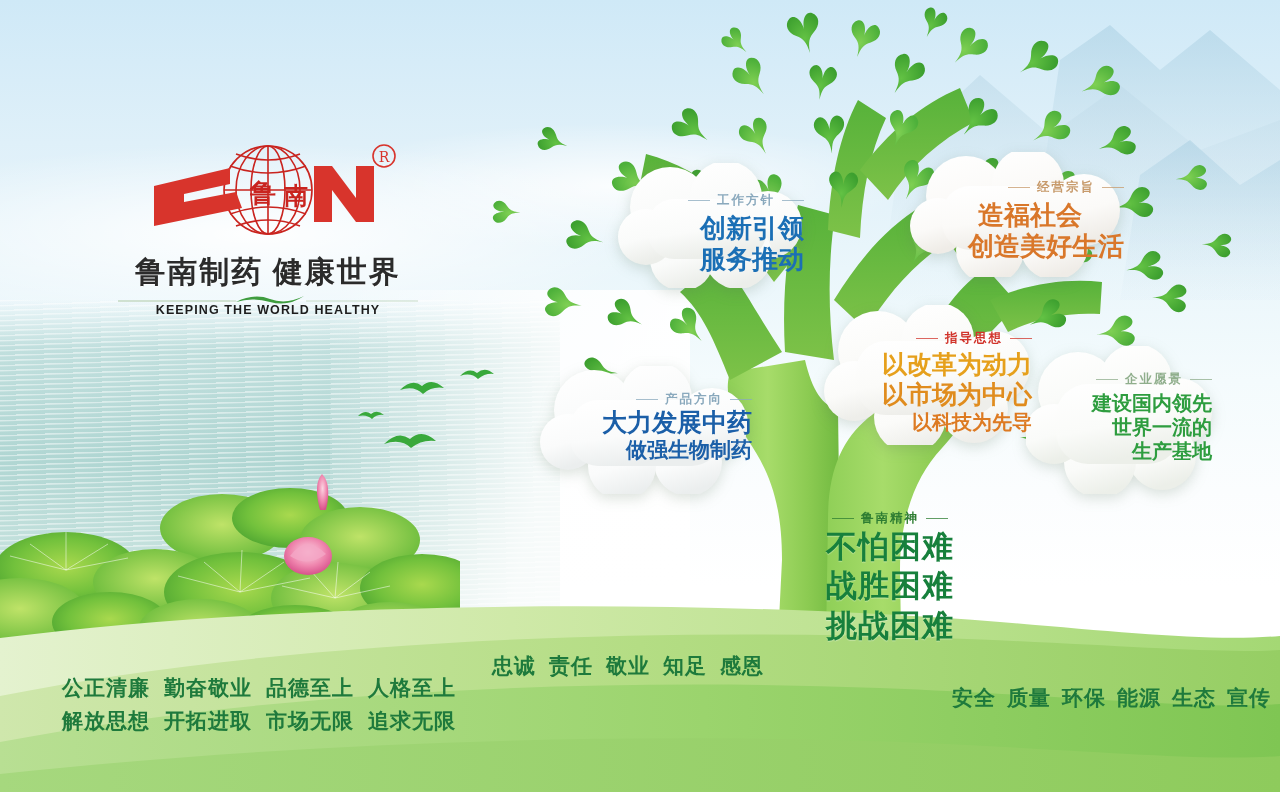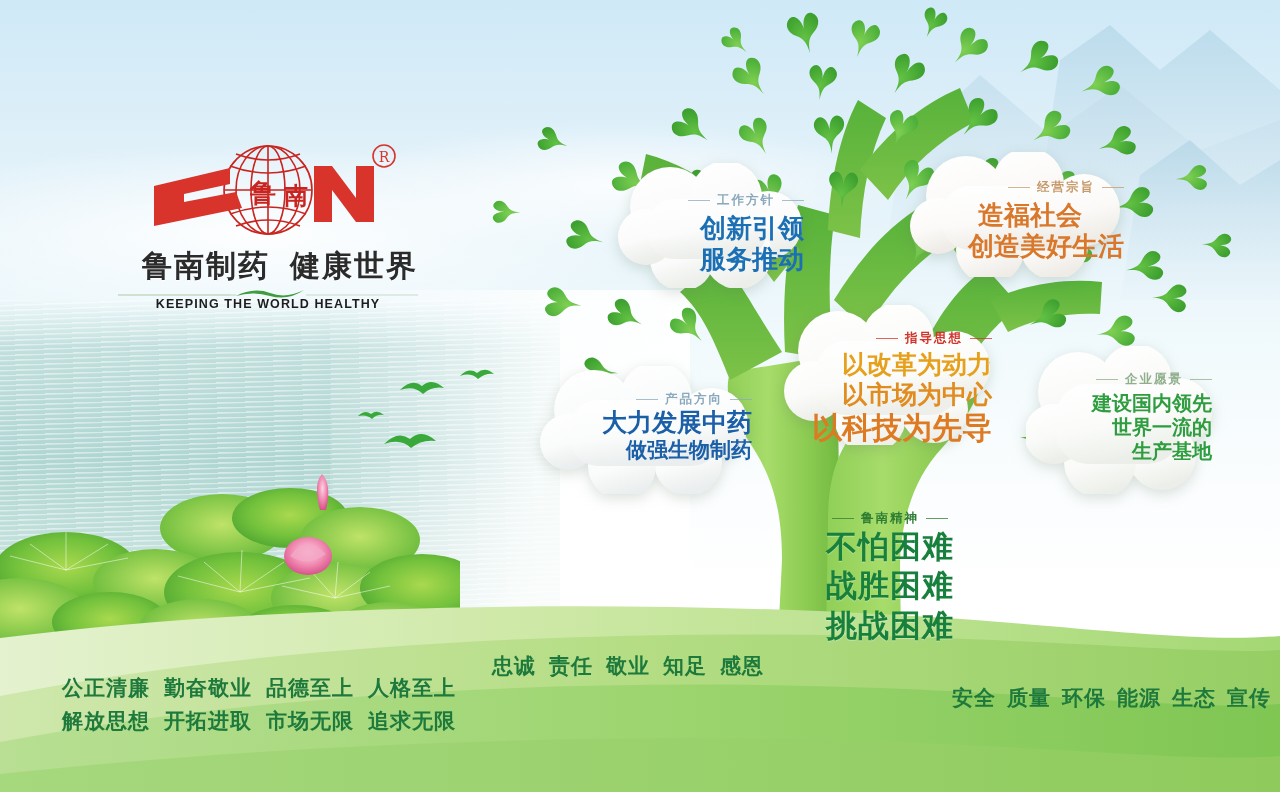--- a/index.html
+++ b/index.html
@@ -38,22 +38,22 @@
   
   .waves { position:absolute; left:0; bottom:0; width:1280px; height:200px; }
 
   
   .tree { position:absolute; left:430px; top:0; width:850px; height:700px; }
 
   
   .logo-block { position:absolute; left:118px; top:140px; width:300px; }
   .logo-mark { position:relative; height:104px; }
   .logo-title {
-    margin-top:2px; text-align:right; font-size:30px; font-weight:bold; letter-spacing:2px;
-    color:#2b2b2b; font-family:Liberation Mono, monospace;
+    margin-top:8px; text-align:center; font-size:30px; font-weight:bold; letter-spacing:2px;
+    color:#2b2b2b; font-family:Liberation Serif, serif;
     text-shadow:0 1px 0 rgba(255,255,255,.8);
   }
   .logo-swoosh { height:10px; position:relative; margin-top:-2px; }
   .logo-sub {
     text-align:center; font-size:12.5px; font-weight:bold; letter-spacing:1.1px; color:#1d1d1d;
     margin-top:2px; font-family:"Liberation Sans",sans-serif;
   }
 
   
   .bubble { position:absolute; text-align:right; }
@@ -367,21 +367,21 @@
         <rect x="34" y="34" width="148" height="64" rx="28"></rect>
       </g>
     </svg>
     <div class="content" style="padding-top:22px">
       <div class="b-label" style="color:#c79a6b">经营宗旨</div>
       <div class="b-line" style="color:#d9772a;font-size:26px;margin-top:4px;margin-right:42px">造福社会</div>
       <div class="b-line" style="color:#d9772a;font-size:26px;margin-left:18px">创造美好生活</div>
     </div>
   </div>
 
-  <div class="bubble" style="left:784px;top:305px;width:208px;height:140px">
+  <div class="bubble" style="left:824px;top:305px;width:208px;height:140px">
     <svg class="blob" viewBox="0 0 208 140" preserveAspectRatio="none">
       <defs>
           <linearGradient id="bg3" x1="0" y1="0" x2="0.3" y2="1">
         <stop offset="0%" stop-color="#ffffff"></stop>
             <stop offset="60%" stop-color="#fbfbf9"></stop>
             <stop offset="100%" stop-color="#eeeeea"></stop>
       </linearGradient>
         </defs>
       <g fill="url(#bg3)">
         <circle cx="54" cy="46" r="40"></circle>
@@ -390,21 +390,21 @@
           <circle cx="150" cy="104" r="34"></circle>
         <circle cx="86" cy="112" r="36"></circle>
           <circle cx="30" cy="86" r="30"></circle>
         <rect x="32" y="36" width="144" height="74" rx="30"></rect>
       </g>
     </svg>
     <div class="content" style="padding-top:20px">
       <div class="b-label" style="color:#d1342b">指导思想</div>
       <div class="b-line" style="color:#e6a01c;font-size:25px;margin-top:3px">以改革为动力</div>
       <div class="b-line" style="color:#e08c1e;font-size:25px">以市场为中心</div>
-      <div class="b-line" style="color:#dd7a22;font-size:30px">以科技为先导</div>
+      <div class="b-line" style="color:#dd7a22;font-size:20px">以科技为先导</div>
     </div>
   </div>
 
   <div class="bubble" style="left:538px;top:366px;width:214px;height:128px">
     <svg class="blob" viewBox="0 0 214 128" preserveAspectRatio="none">
       <defs>
           <linearGradient id="bg4" x1="0" y1="0" x2="0.3" y2="1">
         <stop offset="0%" stop-color="#ffffff"></stop>
             <stop offset="60%" stop-color="#fafbfb"></stop>
             <stop offset="100%" stop-color="#ebeeee"></stop>

